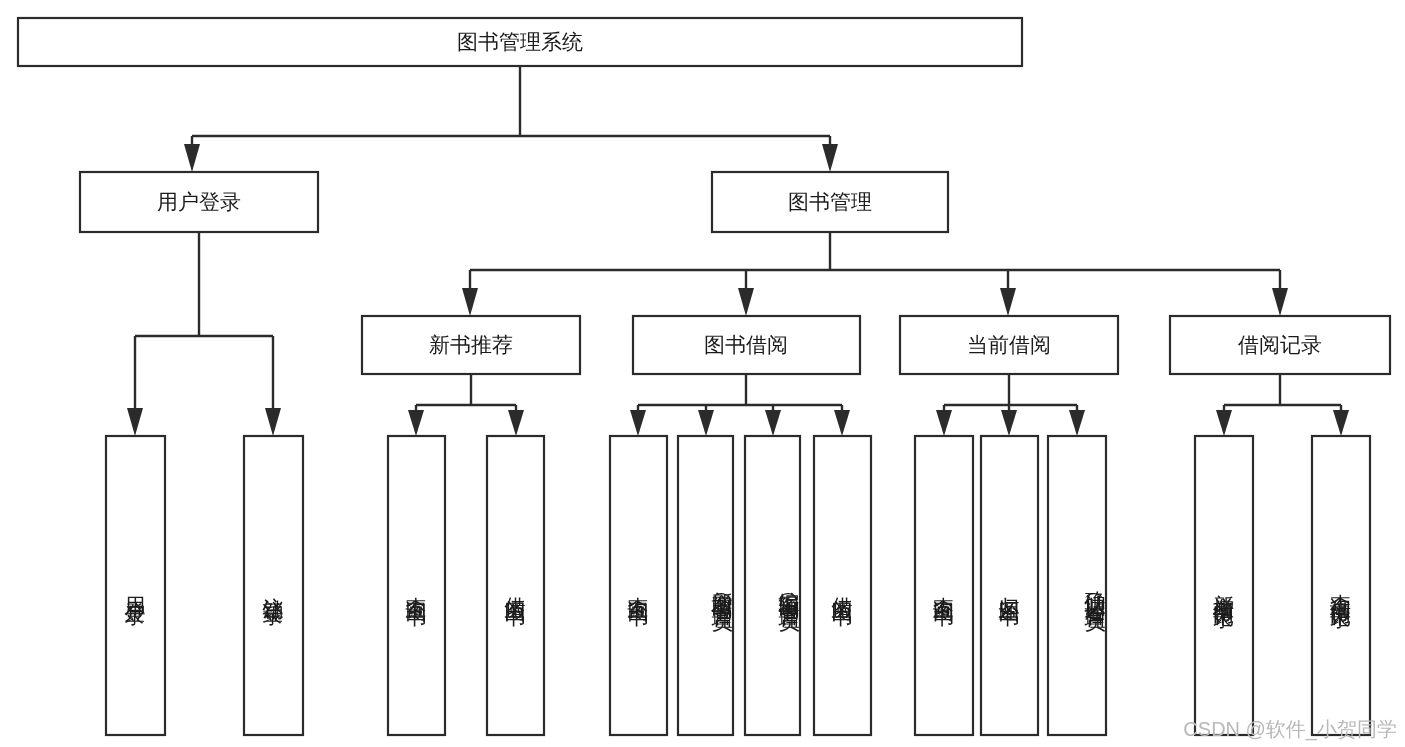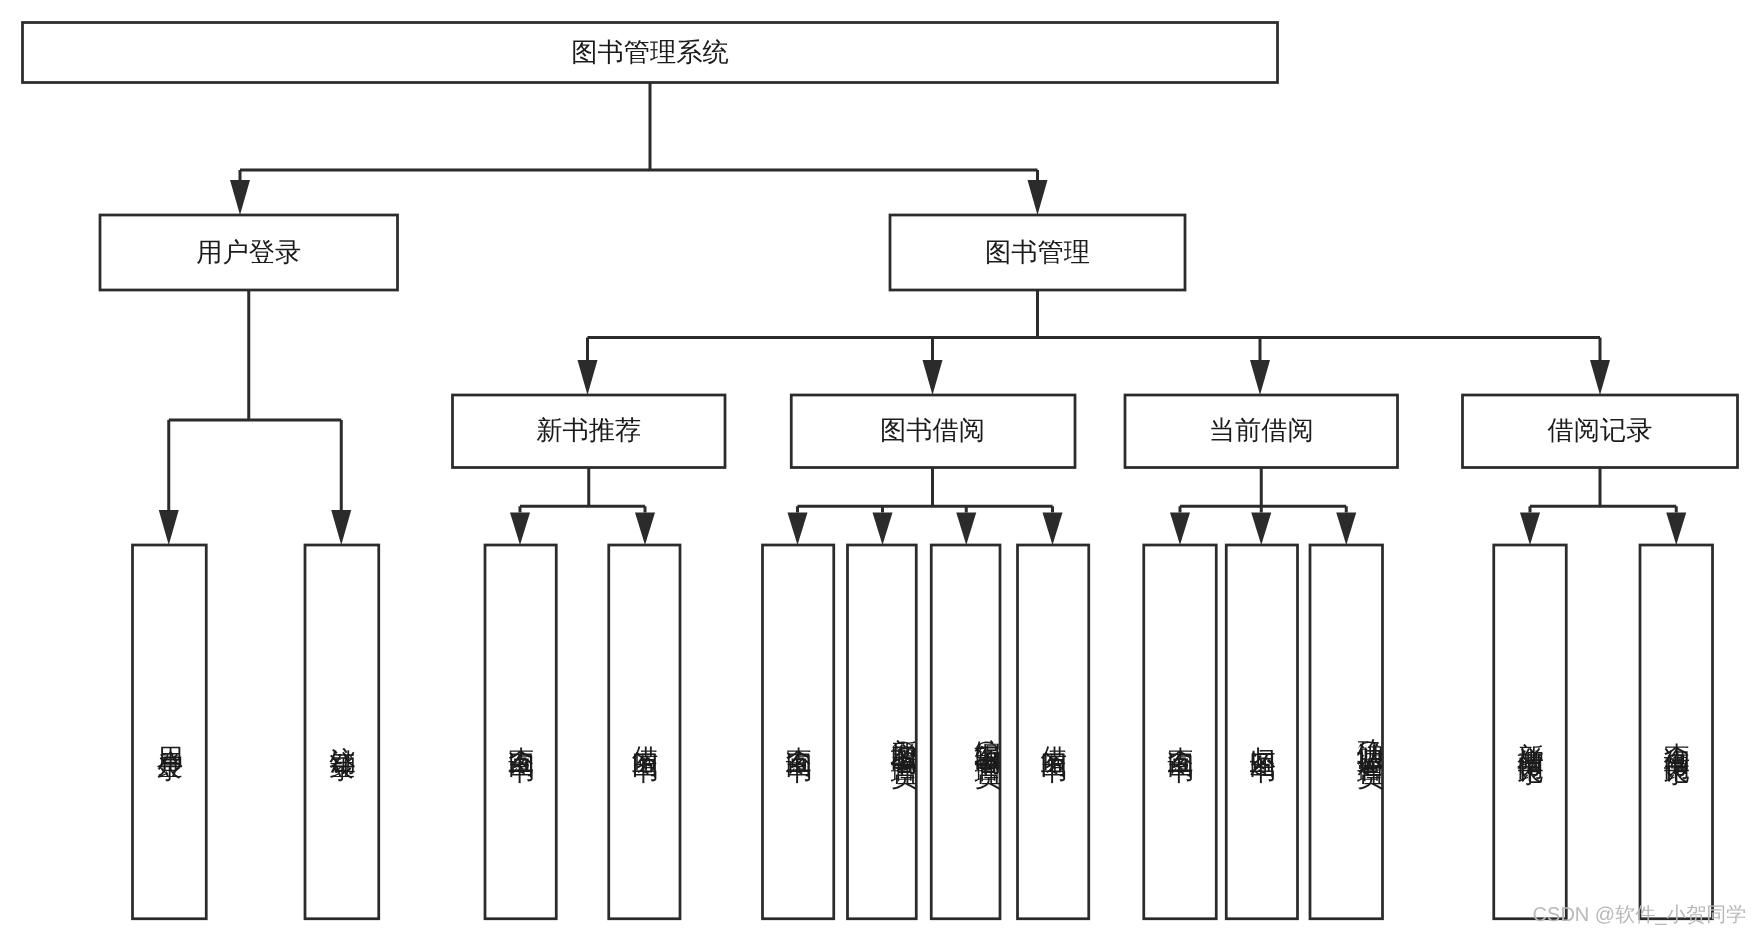--- a/index.html
+++ b/index.html
@@ -70,21 +70,21 @@
     align-items: flex-start;
     justify-content: center;
     padding-top: 4px;
     box-sizing: border-box;
   }
   #watermark {
     position: absolute;
     right: 8px;
     bottom: 4px;
     font-family: "Liberation Sans", "DejaVu Sans", sans-serif;
-    font-size: 16px;
+    font-size: 20px;
     color: #b8b8b8;
     white-space: nowrap;
     pointer-events: none;
   }
 </style>
 </head>
 <body>
 
 <div id="diagram-root">
 

